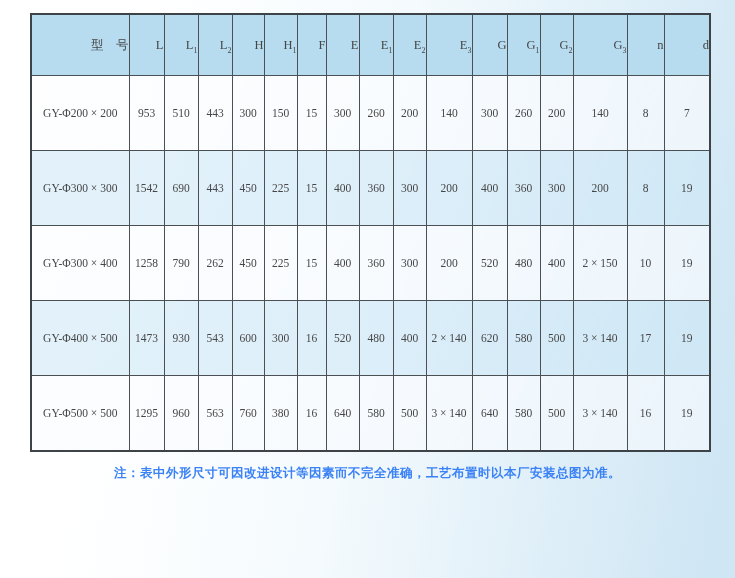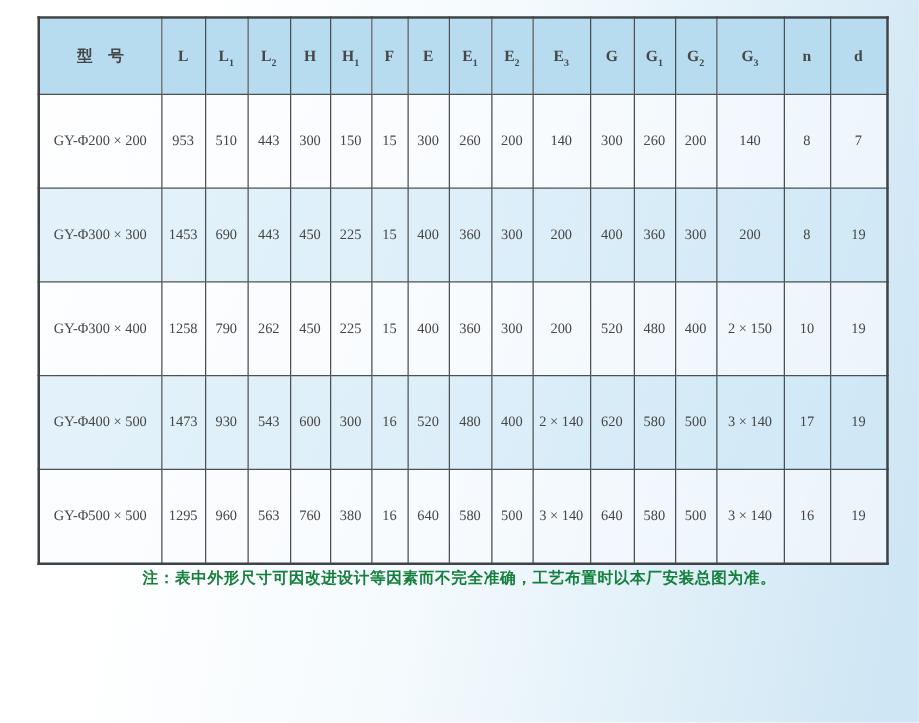--- a/index.html
+++ b/index.html
@@ -22,34 +22,35 @@
     text-align: center;
     vertical-align: middle;
     padding: 0;
     font-size: 11.5px;
     overflow: hidden;
     white-space: nowrap;
   }
   .spec-table thead th {
     height: 60px;
     background: #b7dcf0;
-    font-weight: bold;
+    font-weight: normal;
     font-size: 12.5px;
+    text-align: right;
   }
   .spec-table tbody tr { height: 75px; }
   .spec-table tbody tr:nth-child(odd) td { background: rgba(253,254,255,0.60); }
   .spec-table tbody tr:nth-child(even) td { background: rgba(206,231,246,0.55); }
   .spec-table sub { font-size: 8px; line-height: 0; }
   .note {
-    margin-top: 2px;
+    margin-top: 13px;
     text-align: center;
     font-size: 12.5px;
     font-weight: bold;
     letter-spacing: 0.5px;
-    color: #15803d;
+    color: #3b82f6;
   }
 </style>
 </head>
 <body>
 
 <table class="spec-table">
   <colgroup>
     <col style="width:98px">
       <col style="width:35px">
       <col style="width:34px">
@@ -104,21 +105,21 @@
         <td>140</td>
         <td>300</td>
         <td>260</td>
         <td>200</td>
         <td>140</td>
         <td>8</td>
         <td>7</td>
       </tr>
       <tr>
         <td>GY-Φ300 × 300</td>
-        <td>1453</td>
+        <td>1542</td>
         <td>690</td>
         <td>443</td>
         <td>450</td>
         <td>225</td>
         <td>15</td>
         <td>400</td>
         <td>360</td>
         <td>300</td>
         <td>200</td>
         <td>400</td>

